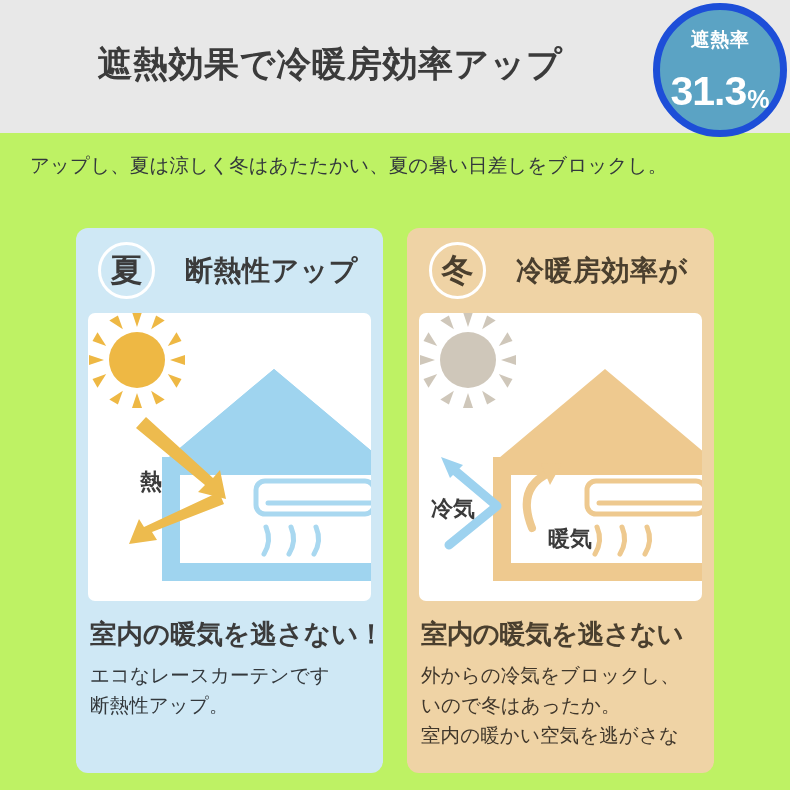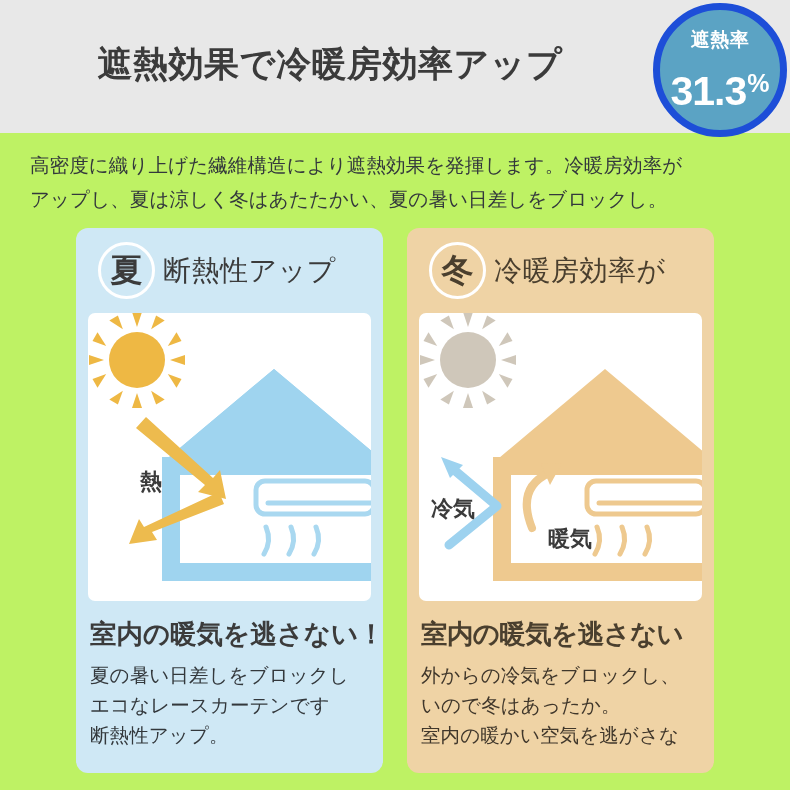--- a/index.html
+++ b/index.html
@@ -53,21 +53,21 @@
     color: #ffffff;
   }
   .badge-label {
     font-size: 19px;
     font-weight: bold;
     line-height: 22px;
     letter-spacing: 0.5px;
   }
   .badge-value-row {
     display: flex;
-    align-items: flex-start;
+    align-items: flex-end;
     line-height: 1;
     margin-top: 20px;
   }
   .badge-number {
     font-size: 41px;
     font-weight: bold;
     letter-spacing: -1px;
   }
   .badge-percent {
     font-size: 25px;
@@ -114,23 +114,23 @@
     display: flex;
     align-items: center;
     justify-content: center;
     font-size: 32px;
     font-weight: bold;
     color: #3b3b3b;
     flex: 0 0 auto;
   }
   .winter .season-circle { color: #4a3f2e; }
   .panel-head-title {
-    margin-left: 8px;
+    margin-left: 30px;
     font-size: 28px;
-    font-weight: normal;
+    font-weight: bold;
     color: #3b3b3b;
     letter-spacing: 0.5px;
     white-space: nowrap;
   }
   .winter .panel-head-title { color: #4a3f2e; }
 
   
   .illus-card {
     position: absolute;
     left: 12px; top: 85px;
@@ -181,21 +181,20 @@
 
   <div class="badge">
     <div class="badge-label">遮熱率</div>
     <div class="badge-value-row">
       <span class="badge-number">31.3</span>
       <span class="badge-percent">%</span>
     </div>
   </div>
 
   <div class="intro">
-    <div>高密度に織り上げた繊維構造により遮熱効果を発揮します。冷暖房効率が</div>
     <div>アップし、夏は涼しく冬はあたたかい、夏の暑い日差しをブロックし。</div>
   </div>
 
   <div class="panel summer">
 
     <div class="panel-head">
       <div class="season-circle">夏</div>
       <div class="panel-head-title">断熱性アップ</div>
     </div>
 
@@ -243,21 +242,20 @@
         <g fill="#edbb4e">
           <polygon points="131,179 136,191 64,219 69,227 41,231 51,206 56,214"></polygon>
         </g>
 
         <text class="label-text" x="52" y="176" font-size="22" font-family="'Liberation Sans', sans-serif">熱</text>
       </svg>
     </div>
 
     <div class="panel-heading">室内の暖気を逃さない！</div>
     <div class="panel-body">
-      <div>夏の暑い日差しをブロックし</div>
       <div>エコなレースカーテンです</div>
       <div>断熱性アップ。</div>
     </div>
   </div>
 
   <div class="panel winter">
 
     <div class="panel-head">
       <div class="season-circle">冬</div>
       <div class="panel-head-title">冷暖房効率が</div>

